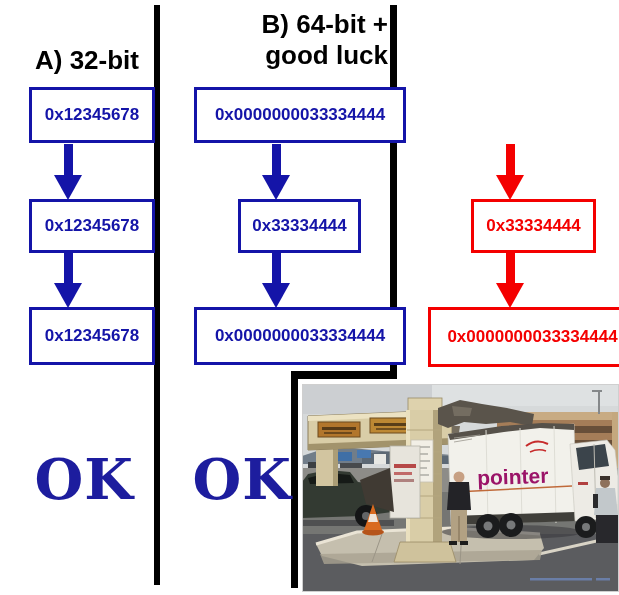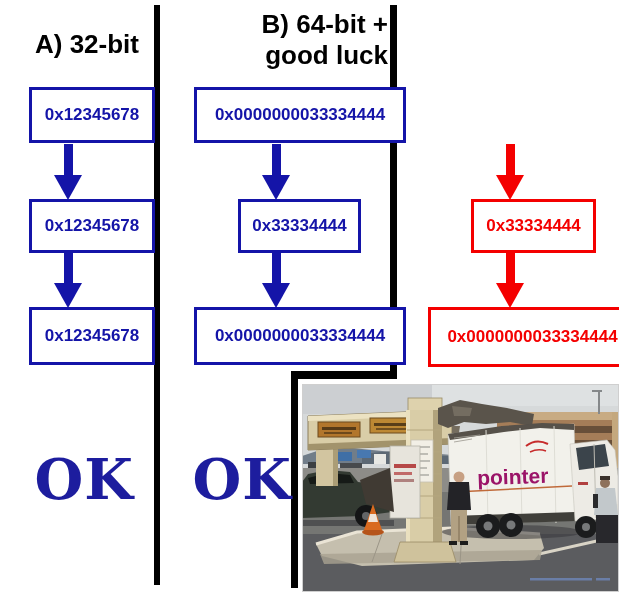--- a/index.html
+++ b/index.html
@@ -30,21 +30,21 @@
     font-size:56px; color:#1d1d9e; text-align:right; letter-spacing:1px;
   }
   .photo { position:absolute; left:302px; top:384px; width:317px; height:208px; }
   .photo text { font-family:"Liberation Sans", sans-serif; }
 </style>
 </head>
 <body>
 
 <div class="stage">
 
-  <div class="heading" style="left:0px;top:29px;width:142px;padding-left:32px;">A) 32-bit</div>
+  <div class="heading" style="left:0px;top:45px;width:142px;padding-left:32px;">A) 32-bit</div>
   <div class="heading" style="left:162px;top:9px;width:226px;text-align:right;">B) 64-bit +
 good luck</div>
 
   <div class="divider" style="left:154px;top:5px;width:6px;height:580px;"></div>
   <div class="divider" style="left:390px;top:5px;width:7px;height:374px;"></div>
   <div class="divider" style="left:291px;top:371px;width:106px;height:8px;"></div>
   <div class="divider" style="left:291px;top:371px;width:7px;height:217px;"></div>
 
   <div class="vbox blue" style="left:5px;top:87px;width:126px;height:56px;">0x12345678</div>
   <div class="arrow blue" style="left:54px;top:144px;">

